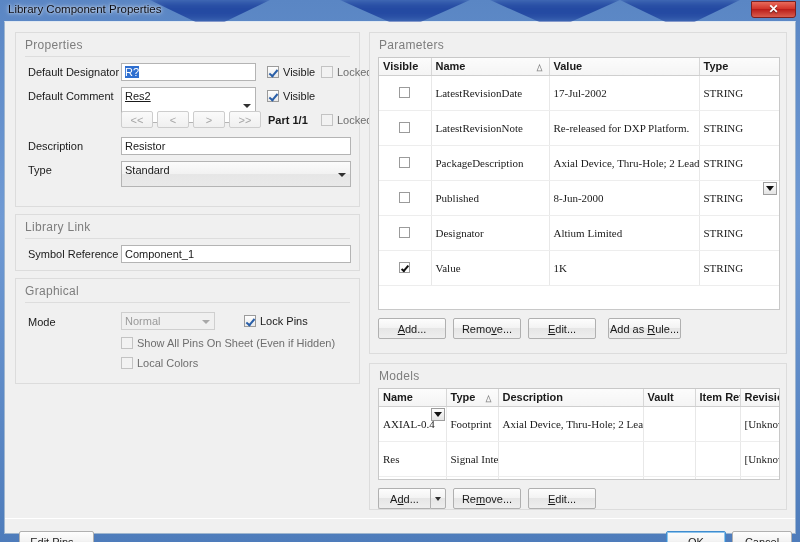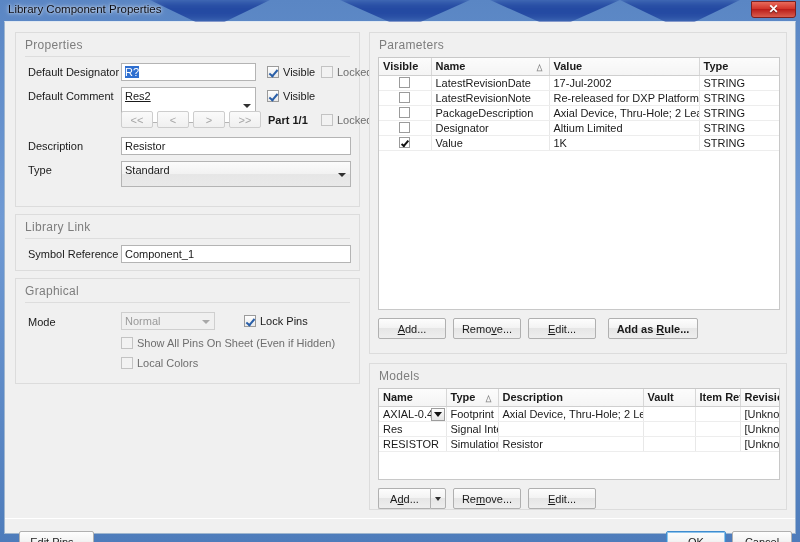--- a/index.html
+++ b/index.html
@@ -185,24 +185,25 @@
     text-align: left;
     padding: 2px 4px;
     height: 17px;
     color: #1a1a1a;
     position: relative;
     overflow: hidden; white-space: nowrap;
   }
   table.grid tbody td {
     border-right: 1px solid #e8e8e8;
     border-bottom: 1px solid #ededed;
-    padding: 1px 4px;
+    padding: 11px 4px;
     height: 15px;
     overflow: hidden; white-space: nowrap;
     color: #1a1a1a;
+    font-family: Liberation Serif, serif;
   }
   th .sortasc {
     position: absolute; right: 6px; top: 4px;
     font-size: 9px; color: #8a8a8a;
     transform: scaleX(.8);
   }
   td.center { text-align: center; }
   .gridcb {
     display: inline-block;
     width: 11px; height: 11px;
@@ -367,20 +368,26 @@
                 <td>STRING</td>
               </tr>
               <tr>
                 <td class="center"><span class="gridcb"></span></td>
                 <td>PackageDescription</td>
                 <td>Axial Device, Thru-Hole; 2 Leads; 0.4</td>
                 <td>STRING</td>
               </tr>
               <tr>
                 <td class="center"><span class="gridcb"></span></td>
+                <td>Published</td>
+                <td>8-Jun-2000</td>
+                <td style="position: relative;">STRING<span class="cellcombo" style="right: 2px; top: 1px;"></span></td>
+              </tr>
+              <tr>
+                <td class="center"><span class="gridcb"></span></td>
                 <td>Designator</td>
                 <td>Altium Limited</td>
                 <td>STRING</td>
               </tr>
               <tr>
                 <td class="center"><span class="gridcb on"></span></td>
                 <td>Value</td>
                 <td>1K</td>
                 <td>STRING</td>
               </tr>
@@ -390,21 +397,21 @@
 
       <div class="btn" style="left:8px; top:285px; width:68px; height:21px;">
         <span><u>A</u>dd...</span>
       </div>
       <div class="btn" style="left:83px; top:285px; width:68px; height:21px;">
         <span>Remo<u>v</u>e...</span>
       </div>
       <div class="btn" style="left:158px; top:285px; width:68px; height:21px;">
         <span><u>E</u>dit...</span>
       </div>
-      <div class="btn" style="left:238px; top:285px; width:90px; height:21px;font-weight:bold;">
+      <div class="btn" style="left:238px; top:285px; width:73px; height:21px;">
         <span>Add as <u>R</u>ule...</span>
       </div>
     </div>
 
     <div class="group" style="left:364px; top:341px; width:418px; height:147px;">
       <div class="glabel">Models</div>
 
       <div class="tablewrap" style="left:8px; top:24px; width:402px; height:92px;">
         <table class="grid">
           <colgroup>

